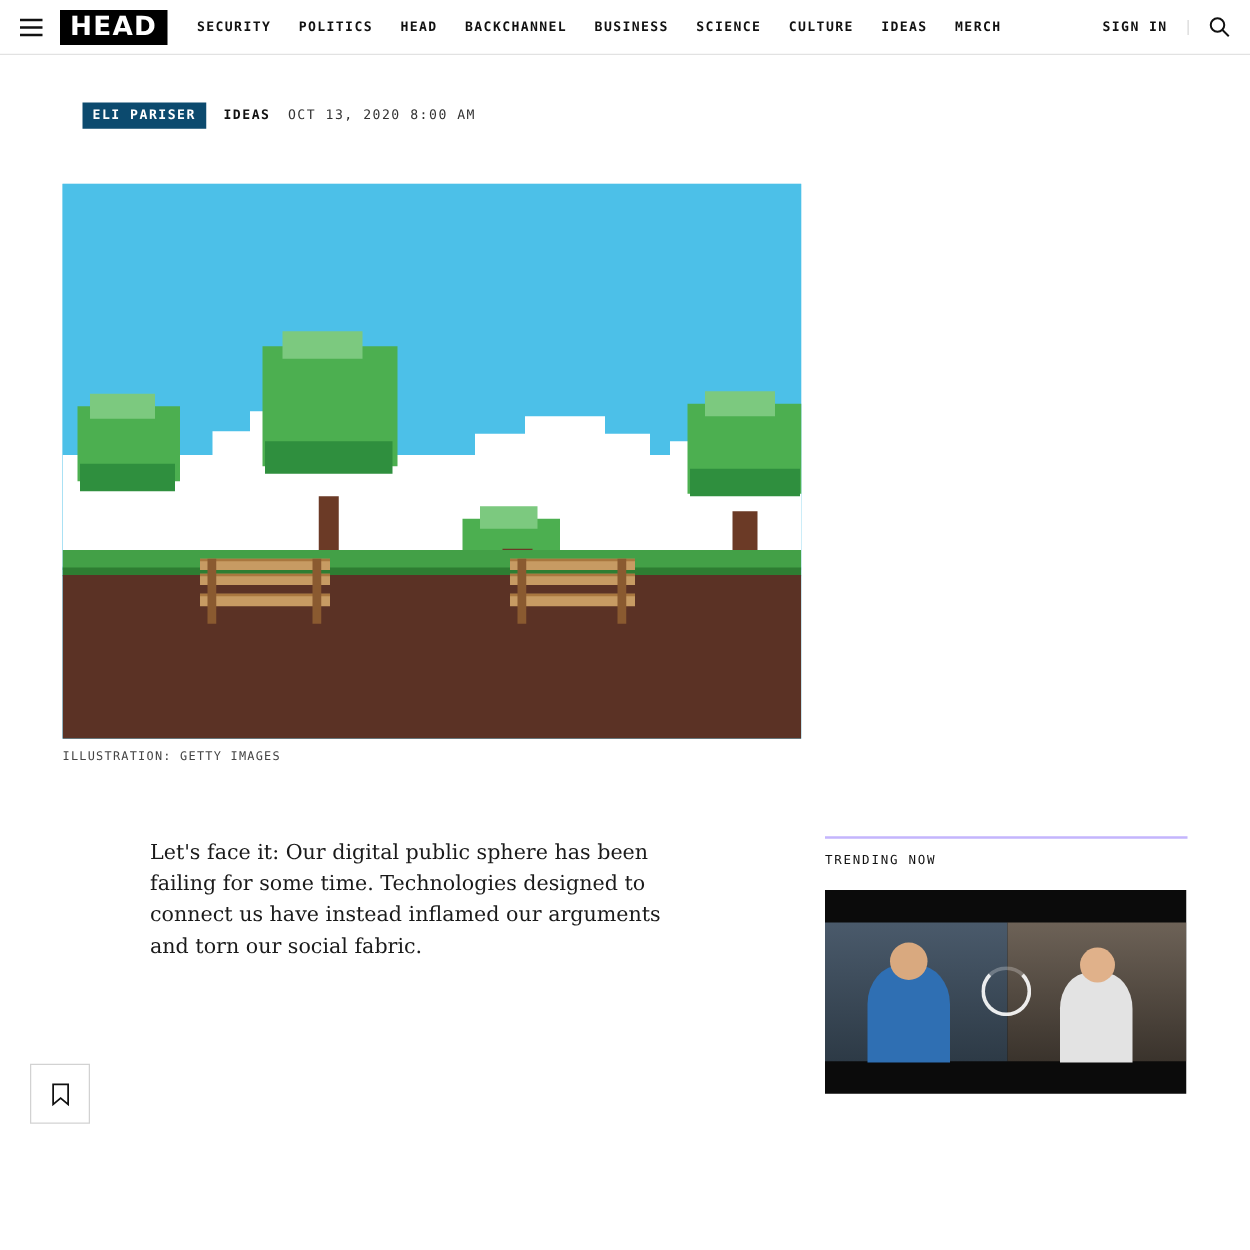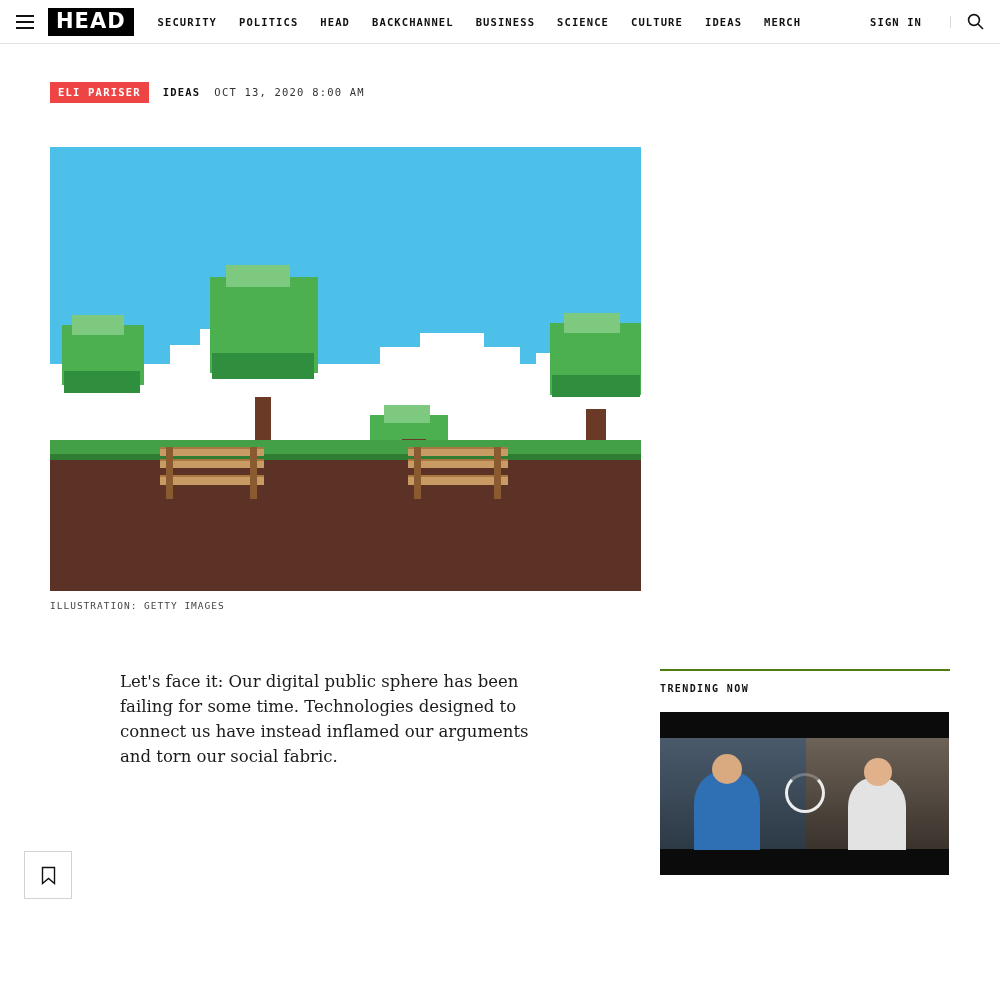--- a/index.html
+++ b/index.html
@@ -64,50 +64,51 @@
     align-items: center;
     gap: 0px;
   }
   .signin {
     font-family: "DejaVu Sans Mono", monospace;
     font-size: 10.5px;
     letter-spacing: 1.1px;
     font-weight: 700;
     color: #111;
     text-decoration: none;
-    padding-right: 28px;
+    padding-right: 16px;
     border-right: 1px solid #d8d8d8;
     cursor: pointer;
   }
   .search-btn {
     padding-left: 16px;
     display: flex; align-items: center;
     cursor: pointer;
   }
 
   
   .article {
     padding: 0 50px;
   }
   .meta-row {
     display: flex;
     align-items: center;
     gap: 14px;
     margin-top: 38px;
   }
   .byline {
-    background: #ef4444;
+    background: #0c4a6e;
     color: #fff;
     font-family: "DejaVu Sans Mono", monospace;
     font-size: 10.5px;
     font-weight: 700;
     letter-spacing: 1.2px;
     padding: 5px 8px 5px 8px;
     line-height: 1;
     cursor: pointer;
+    margin-left: 16px;
   }
   .cat {
     font-family: "DejaVu Sans Mono", monospace;
     font-size: 10.5px;
     font-weight: 700;
     letter-spacing: 1.2px;
     color: #111;
     text-decoration: none;
     cursor: pointer;
   }
@@ -199,26 +200,26 @@
     font-weight: 700;
     font-size: 14.5px;
     letter-spacing: 0.4px;
   }
 
   .rail {
     width: 290px;
     margin-left: auto;
   }
   .rail-head {
-    border-top: 2px solid #4d7c0f;
+    border-top: 2px solid #c4b5fd;
     padding-top: 12px;
     font-family: "DejaVu Sans Mono", monospace;
     font-size: 10px;
     letter-spacing: 1.4px;
-    font-weight: 700;
+    font-weight: 400;
     color: #111;
   }
   .rail-card {
     margin-top: 18px;
     width: 289px;
     height: 163px;
     background: #0b0b0b;
     position: relative;
     overflow: hidden;
     cursor: pointer;

